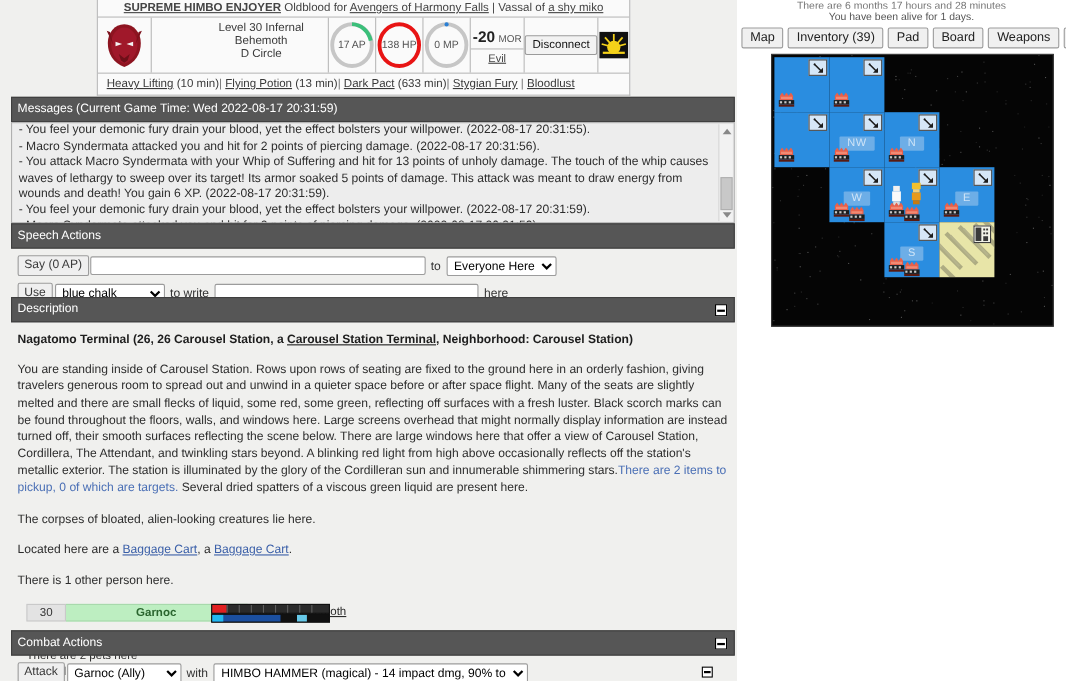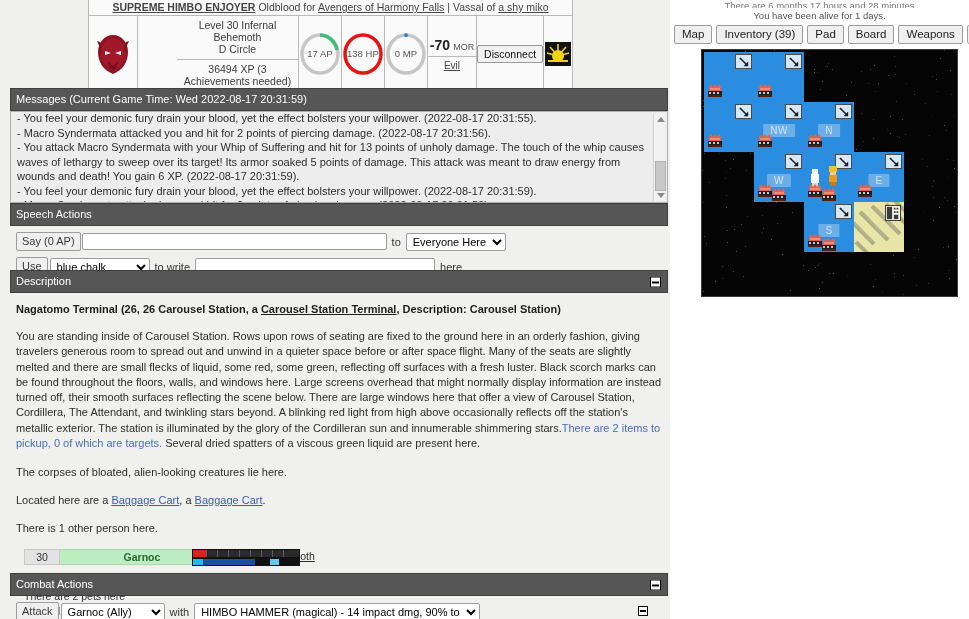--- a/index.html
+++ b/index.html
@@ -265,21 +265,20 @@
               <path d="M17 30 L22 34 L27 30 L25 36 L22 38 L19 36 Z" fill="#6e0f19"></path>
             </svg>
           </div>
         </div>
 
         <div class="c-cell name-cell">
           <div class="name-line">
             <span>Level 30 Infernal Behemoth</span><br>
             <span>D Circle</span>
           </div>
-          <div class="xp-line">36494 XP (3 Achievements needed)</div>
         </div>
 
         <div class="c-cell ring-cell">
           <div class="ring">
             <svg width="42" height="44">
               <ellipse cx="21" cy="22" rx="18" ry="19" fill="none" stroke="#c6c6c6" stroke-width="3.5"></ellipse>
               <path d="M21 3 A18 19 0 0 1 38 18" fill="none" stroke="#3bbf7a" stroke-width="3.5"></path>
             </svg>
             <span>17 AP</span>
           </div>
@@ -299,21 +298,21 @@
             <svg width="42" height="44">
               <ellipse cx="21" cy="22" rx="18" ry="19" fill="none" stroke="#c6c6c6" stroke-width="3.5"></ellipse>
               <circle cx="21" cy="3.2" r="1.9" fill="#2a7fd4"></circle>
             </svg>
             <span>0 MP</span>
           </div>
         </div>
 
         <div class="c-cell mor-cell">
           <div class="mor-top">
-            <b>-70</b>
+            <b>-20</b>
             <small>MOR</small>
           </div>
           <div class="mor-bot">
             <a>Evil</a>
           </div>
         </div>
 
         <div class="c-cell disc-cell">
           <button class="disc-btn">Disconnect</button>
         </div>
@@ -392,21 +391,21 @@
 
     <div id="desc-wrap">
       <div class="sec-bar">
         <span>Description</span>
         <span class="collapse">
             <i></i>
           </span>
       </div>
       <div class="desc-body">
         <div class="desc-title">
-          <span>Nagatomo Terminal (26, 26 Carousel Station, a </span><a>Carousel Station Terminal</a><span>, Description: Carousel Station)</span>
+          <span>Nagatomo Terminal (26, 26 Carousel Station, a </span><a>Carousel Station Terminal</a><span>, Neighborhood: Carousel Station)</span>
         </div>
         <div class="desc-para">
           <span>You are standing inside of Carousel Station. Rows upon rows of seating are fixed to the ground here in an orderly fashion, giving travelers generous room to spread out and unwind in a quieter space before or after space flight. Many of the seats are slightly melted and there are small flecks of liquid, some red, some green, reflecting off surfaces with a fresh luster. Black scorch marks can be found throughout the floors, walls, and windows here. Large screens overhead that might normally display information are instead turned off, their smooth surfaces reflecting the scene below. There are large windows here that offer a view of Carousel Station, Cordillera, The Attendant, and twinkling stars beyond. A blinking red light from high above occasionally reflects off the station's metallic exterior. The station is illuminated by the glory of the Cordilleran sun and innumerable shimmering stars.</span><span class="hl-items">There are 2 items to pickup, 0 of which are targets.</span>
           <span>Several dried spatters of a viscous green liquid are present here.</span>
         </div>
         <div class="desc-line">The corpses of bloated, alien-looking creatures lie here.</div>
         <div class="desc-line">
           <span>Located here are a </span><a>Baggage Cart</a><span>, a </span><a>Baggage Cart</a><span>.</span>
         </div>
         <div class="desc-line">There is 1 other person here.</div>

